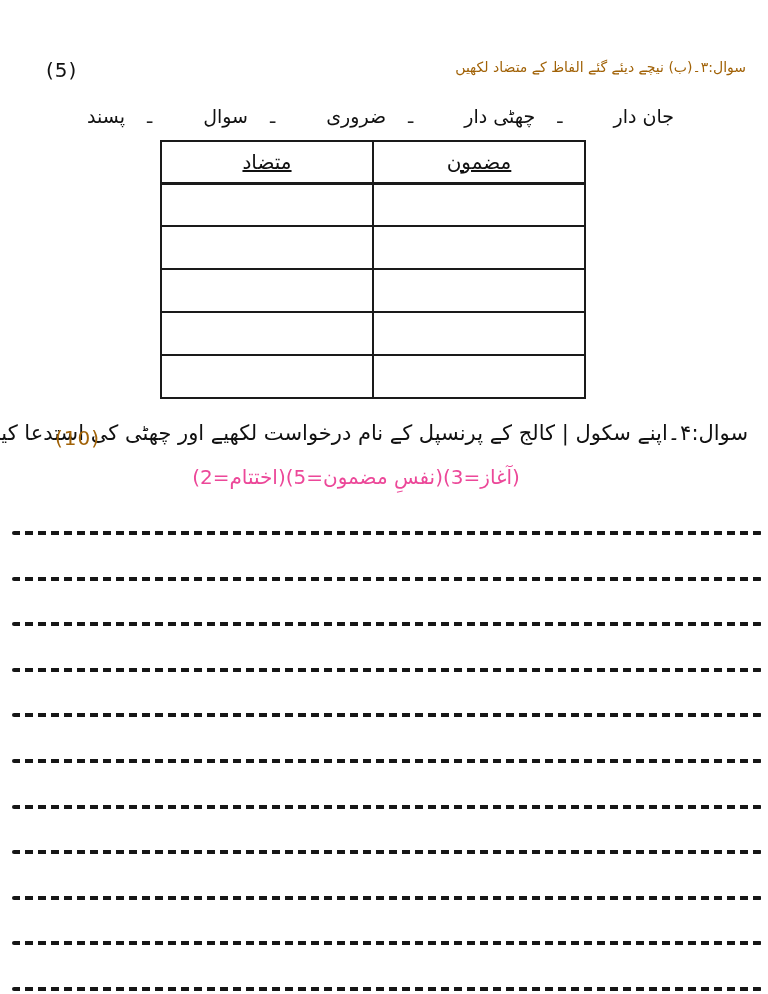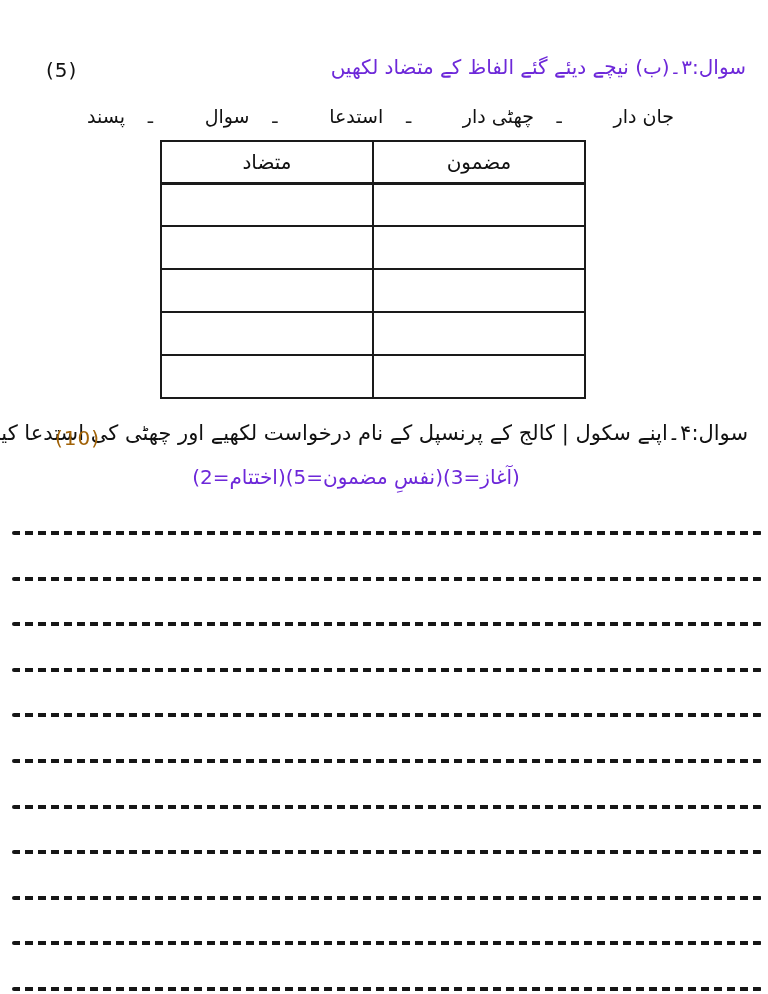--- a/index.html
+++ b/index.html
@@ -17,23 +17,23 @@
     background: #ffffff;
   }
   
   .q3-heading {
     position: absolute;
     top: 48px;
     right: 22px;
     left: 120px;
     text-align: right;
     direction: rtl;
-    font-size: 20px;
+    font-size: 14px;
     line-height: 38px;
-    color: #6d28d9;
+    color: #a16207;
     white-space: nowrap;
   }
   .q3-marks {
     position: absolute;
     top: 58px;
     left: 46px;
     font-size: 20px;
     letter-spacing: 1px;
     color: #111;
   }
@@ -65,21 +65,21 @@
   }
   .antonym-table th, .antonym-table td {
     border: 2px solid #1a1a1a;
     height: 43px;
     text-align: center;
     vertical-align: middle;
     font-size: 20px;
     font-weight: normal;
     color: #111;
   }
-  .antonym-table thead th { border-bottom: 3px solid #1a1a1a; height: 42px; }
+  .antonym-table thead th { border-bottom: 3px solid #1a1a1a; height: 42px; text-decoration: underline; }
   
   .q4-text {
     position: absolute;
     top: 414px;
     right: 20px;
     left: 100px;
     text-align: right;
     direction: rtl;
     font-size: 21px;
     line-height: 38px;
@@ -96,21 +96,21 @@
   }
   .q4-breakdown {
     position: absolute;
     top: 459px;
     left: 0;
     width: 712px;
     text-align: center;
     direction: rtl;
     font-size: 20px;
     line-height: 36px;
-    color: #6d28d9;
+    color: #ec4899;
   }
   
   .answer-lines { position: absolute; inset: 0; pointer-events: none; }
   .dash-line {
     position: absolute;
     left: 12px;
     right: 6px;
     height: 4px;
     background-image: repeating-linear-gradient(90deg,
       #161616 0px, #161616 8px,
@@ -124,21 +124,21 @@
 <div class="page">
 
   <div class="q3-heading">سوال:۳۔(ب) نیچے دیئے گئے الفاظ کے متضاد لکھیں</div>
   <div class="q3-marks">(5)</div>
 
   <div class="words-row">
       <span class="word">جان دار</span>
       <span class="sep">ـ</span>
       <span class="word">چھٹی دار</span>
       <span class="sep">ـ</span>
-      <span class="word">استدعا</span>
+      <span class="word">ضروری</span>
       <span class="sep">ـ</span>
       <span class="word">سوال</span>
       <span class="sep">ـ</span>
       <span class="word">پسند</span>
     </div>
 
   <table class="antonym-table">
     <thead>
       <tr>
         <th>مضمون</th>

